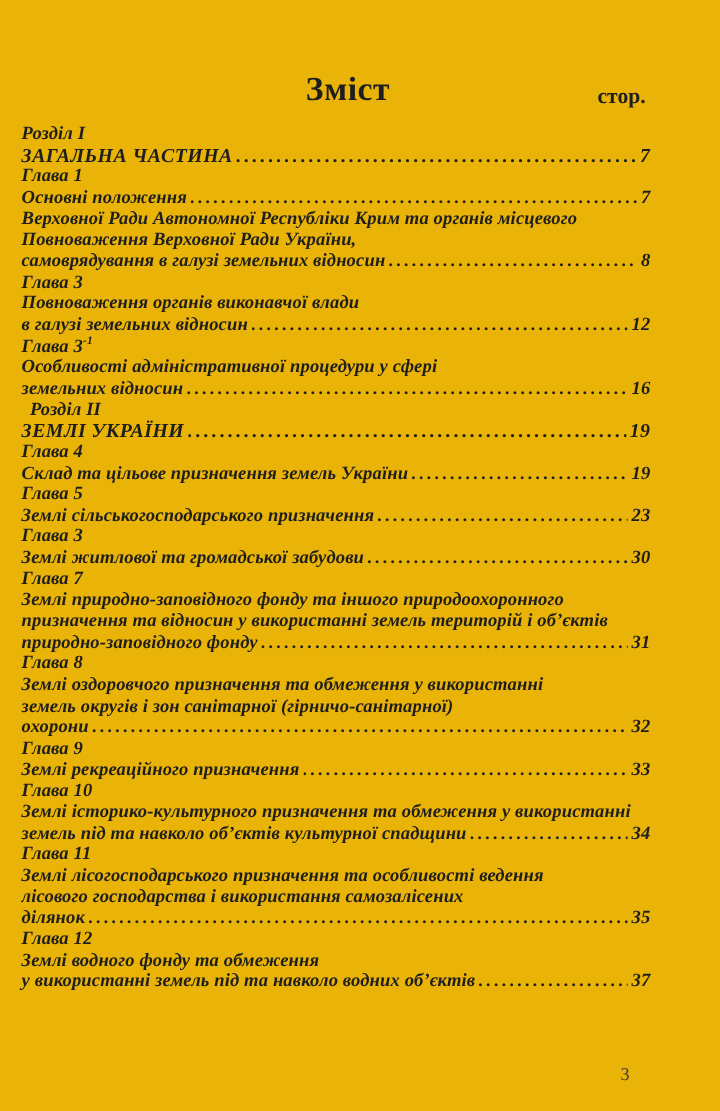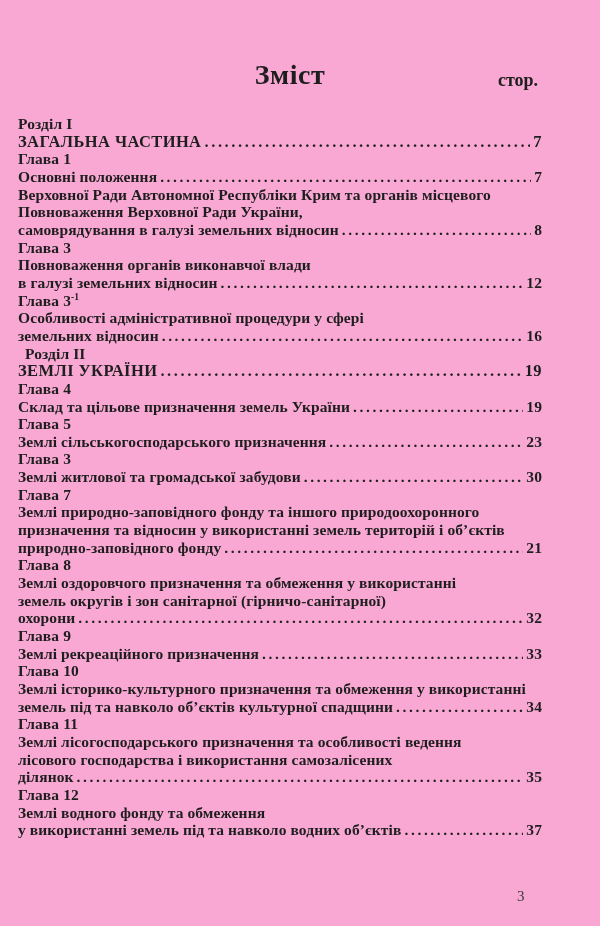--- a/index.html
+++ b/index.html
@@ -4,36 +4,37 @@
 <style>
   html, body { margin: 0; padding: 0; }
   body {
     width: 600px; height: 926px;
     background: #fdfdfc;
     position: relative;
     font-family: "Liberation Serif", "DejaVu Serif", serif;
     color: #1e1e1e;
     overflow: hidden;
   }
-  .page { position: absolute; inset: 0; background: #f9a8d4; }
+  .page { position: absolute; inset: 0; background: #eab308; }
 
   .doc-title {
     position: absolute; top: 59px; left: 0; width: 580px;
     text-align: center;
     font-size: 28px; font-weight: 700; letter-spacing: 0.5px;
   }
   .page-col-label {
     position: absolute; top: 70px; right: 62px;
     font-size: 18px; font-weight: 700;
   }
 
   .toc {
-    position: absolute; top: 115px; left: 18px; width: 524px;
+    position: absolute; top: 103px; left: 18px; width: 524px;
     font-size: 15.5px; font-weight: 700; line-height: 17.65px;
     letter-spacing: 0.1px;
+    font-style: italic;
   }
   .line { white-space: nowrap; }
   .line.paged { display: flex; align-items: baseline; justify-content: space-between; }
   .line.caps { font-size: 16.5px; letter-spacing: 0.4px; }
   .line.indent { padding-left: 7px; }
   .line .t { flex: 0 0 auto; }
   .line sup { font-size: 9.5px; vertical-align: super; line-height: 0; }
   .leader {
     flex: 1 1 auto; overflow: hidden; white-space: nowrap;
     margin: 0 1px 0 3px; min-width: 8px;
@@ -112,21 +113,21 @@
         <span class="t">Землі житлової та громадської забудови</span>
         <span class="leader"></span>
         <span class="pg">30</span>
       </div>
       <div class="line"><span class="t">Глава 7</span></div>
       <div class="line"><span class="t">Землі природно-заповідного фонду та іншого природоохоронного</span></div>
       <div class="line"><span class="t">призначення та відносин у використанні земель територій і об’єктів</span></div>
       <div class="line paged">
         <span class="t">природно-заповідного фонду </span>
         <span class="leader"></span>
-        <span class="pg">21</span>
+        <span class="pg">31</span>
       </div>
       <div class="line"><span class="t">Глава 8</span></div>
       <div class="line"><span class="t">Землі оздоровчого призначення та обмеження у використанні</span></div>
       <div class="line"><span class="t">земель округів і зон санітарної (гірничо-санітарної)</span></div>
       <div class="line paged">
         <span class="t">охорони</span>
         <span class="leader"></span>
         <span class="pg">32</span>
       </div>
       <div class="line"><span class="t">Глава 9</span></div>

